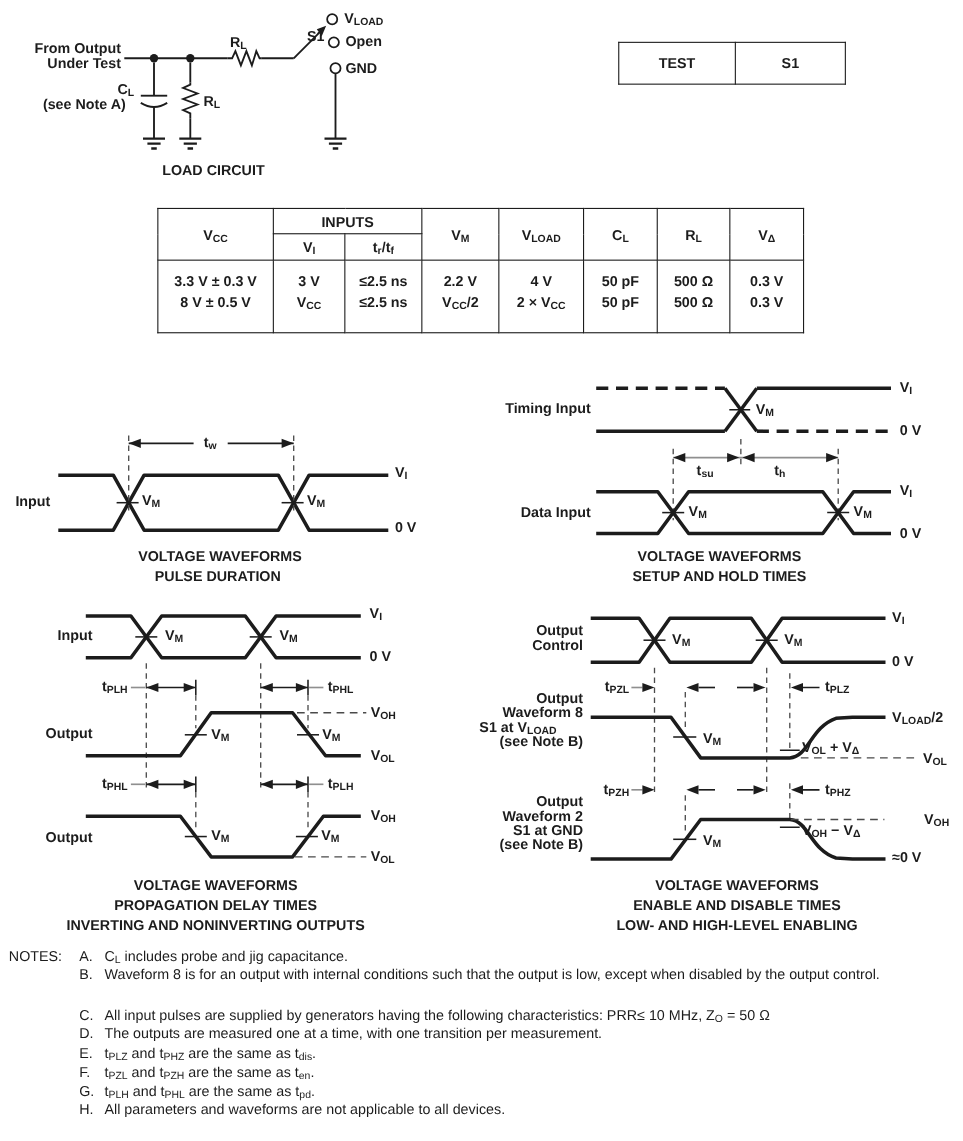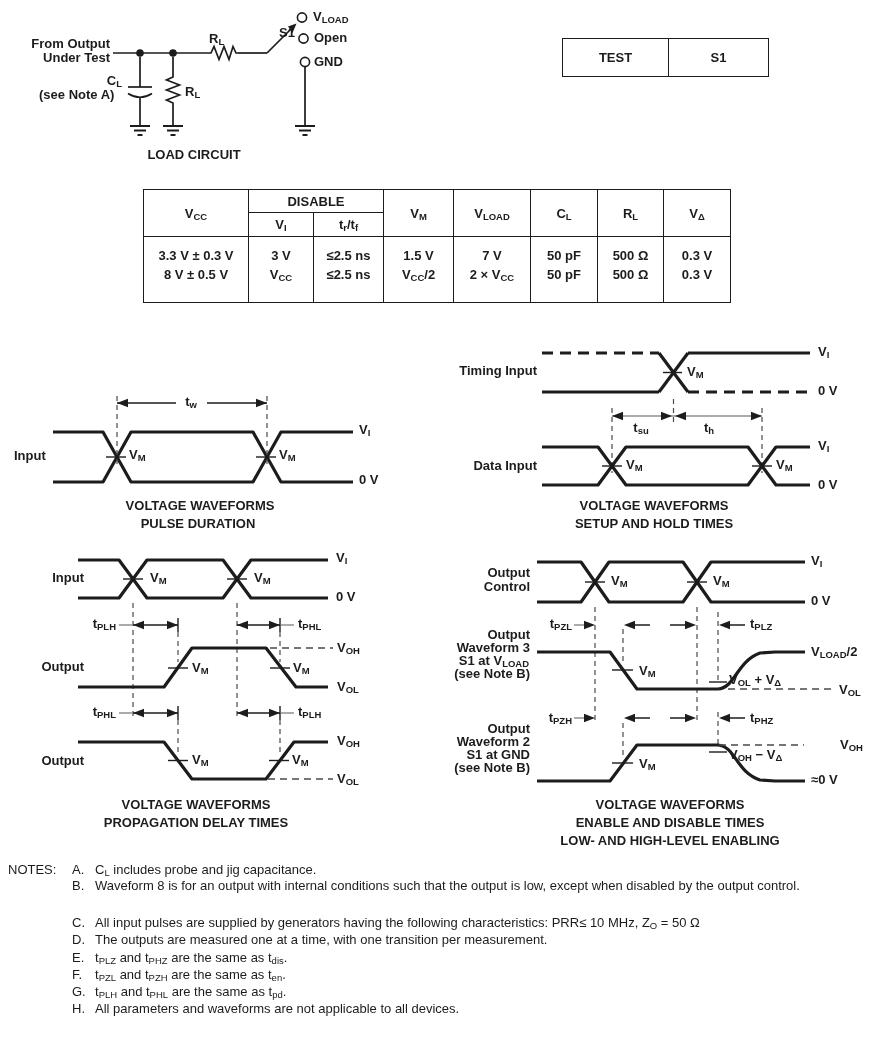--- a/index.html
+++ b/index.html
@@ -227,21 +227,21 @@
         <col style="width:70px">
         <col style="width:70px">
       <col style="width:77px">
         <col style="width:67px">
         <col style="width:66px">
         <col style="width:67px">
     </colgroup>
     <tbody>
         <tr style="height:23px">
       <td rowspan="2">V<sub>CC</sub></td>
-      <td colspan="2">DISABLE</td>
+      <td colspan="2">INPUTS</td>
       <td rowspan="2">V<sub>M</sub></td>
       <td rowspan="2">V<sub>LOAD</sub></td>
       <td rowspan="2">C<sub>L</sub></td>
       <td rowspan="2">R<sub>L</sub></td>
       <td rowspan="2">V<sub>Δ</sub></td>
     </tr>
     <tr style="height:24px">
       <td>V<sub>I</sub></td>
       <td>t<sub>r</sub>/t<sub>f</sub></td>
     </tr>
@@ -256,26 +256,26 @@
         <div class="tl">3 V</div>
         <div class="tl">V<sub>CC</sub></div>
           </td>
       <td class="vals">
             <div class="pad"></div>
         <div class="tl">≤2.5 ns</div>
         <div class="tl">≤2.5 ns</div>
           </td>
       <td class="vals">
             <div class="pad"></div>
-        <div class="tl">1.5 V</div>
+        <div class="tl">2.2 V</div>
         <div class="tl">V<sub>CC</sub>/2</div>
           </td>
       <td class="vals">
             <div class="pad"></div>
-        <div class="tl">7 V</div>
+        <div class="tl">4 V</div>
         <div class="tl">2 × V<sub>CC</sub></div>
           </td>
       <td class="vals">
             <div class="pad"></div>
         <div class="tl">50 pF</div>
         <div class="tl">50 pF</div>
           </td>
       <td class="vals">
             <div class="pad"></div>
         <div class="tl">500 Ω</div>
@@ -327,32 +327,33 @@
   <div class="lbl" style="left:337px;top:680px">V<sub>OL</sub></div>
   <div class="lbl r" style="left:70px;top:705px;width:46px">t<sub>PHL</sub></div>
   <div class="lbl" style="left:298px;top:705px">t<sub>PLH</sub></div>
   <div class="lbl r" style="left:28px;top:754px;width:56px">Output</div>
   <div class="lbl" style="left:192px;top:753px">V<sub>M</sub></div>
   <div class="lbl" style="left:292px;top:753px">V<sub>M</sub></div>
   <div class="lbl" style="left:337px;top:734px">V<sub>OH</sub></div>
   <div class="lbl" style="left:337px;top:772px">V<sub>OL</sub></div>
   <div class="cap" style="left:196px;top:798px">VOLTAGE WAVEFORMS</div>
   <div class="cap" style="left:196px;top:816px">PROPAGATION DELAY TIMES</div>
+  <div class="cap" style="left:196px;top:834px">INVERTING AND NONINVERTING OUTPUTS</div>
 
   <div class="lbl r" style="left:450px;top:566px;width:80px">Output</div>
   <div class="lbl r" style="left:450px;top:580px;width:80px">Control</div>
   <div class="lbl" style="left:611px;top:574px">V<sub>M</sub></div>
   <div class="lbl" style="left:713px;top:574px">V<sub>M</sub></div>
   <div class="lbl" style="left:811px;top:554px">V<sub>I</sub></div>
   <div class="lbl" style="left:811px;top:594px">0 V</div>
   <div class="lbl r" style="left:526px;top:617px;width:46px">t<sub>PZL</sub></div>
   <div class="lbl" style="left:750px;top:617px">t<sub>PLZ</sub></div>
   <div class="lbl r" style="left:442px;top:628px;width:88px">Output</div>
-  <div class="lbl r" style="left:442px;top:641px;width:88px">Waveform 3</div>
-  <div class="lbl r" style="left:441px;top:654px;width:88px">S1 at V<sub>LOAD</sub></div>
+  <div class="lbl r" style="left:442px;top:641px;width:88px">Waveform 8</div>
+  <div class="lbl r" style="left:418px;top:654px;width:88px">S1 at V<sub>LOAD</sub></div>
   <div class="lbl r" style="left:442px;top:667px;width:88px">(see Note B)</div>
   <div class="lbl" style="left:639px;top:664px">V<sub>M</sub></div>
   <div class="lbl" style="left:811px;top:645px">V<sub>LOAD</sub>/2</div>
   <div class="lbl" style="left:729px;top:673px">V<sub>OL</sub> + V<sub>Δ</sub></div>
   <div class="lbl" style="left:839px;top:683px">V<sub>OL</sub></div>
   <div class="lbl r" style="left:526px;top:711px;width:46px">t<sub>PZH</sub></div>
   <div class="lbl" style="left:750px;top:711px">t<sub>PHZ</sub></div>
   <div class="lbl r" style="left:442px;top:722px;width:88px">Output</div>
   <div class="lbl r" style="left:442px;top:735px;width:88px">Waveform 2</div>
   <div class="lbl r" style="left:442px;top:748px;width:88px">S1 at GND</div>

